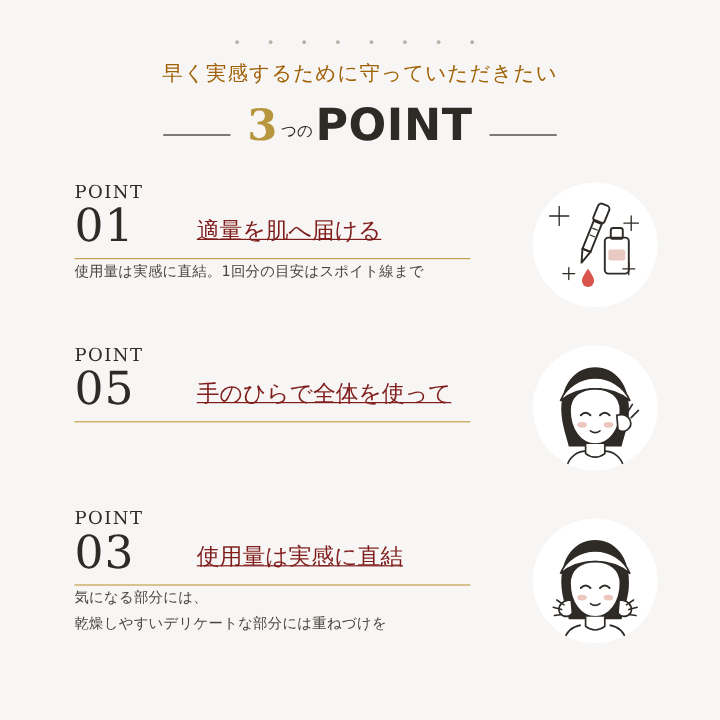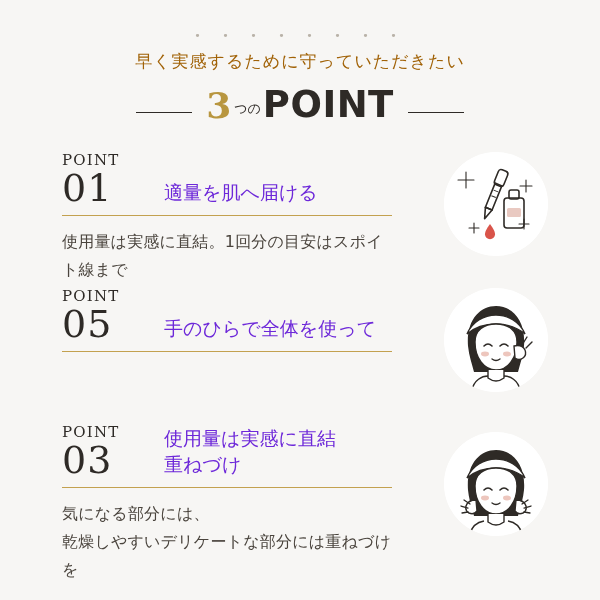--- a/index.html
+++ b/index.html
@@ -117,35 +117,35 @@
   }
   .point-num {
     font-size: 38px;
     font-family: "DejaVu Serif", "Liberation Serif", serif;
     color: #2e2a26;
     line-height: 1.05;
     letter-spacing: 1px;
   }
   .point-heading {
     font-size: 19px;
-    color: #6d28d9;
+    color: #7f1d1d;
     line-height: 1.35;
     padding-bottom: 3px;
     font-weight: 500;
+    text-decoration: underline;
   }
   .point-heading .l2 { display: block; }
   .point-rule {
     margin-top: 7px;
     width: 330px;
     height: 1px;
     background: #c3a14f;
   }
   .point-desc {
-    margin-top: 12px;
-    font-size: 16px;
+    font-size: 12px;
     color: #4a443d;
     line-height: 1.75;
     letter-spacing: 0.2px;
   }
 
   
   .circle {
     position: absolute;
     width: 104px;
     height: 104px;
@@ -258,21 +258,20 @@
 
   <div class="point" style="top:424px;">
     <div class="point-left">
       <div class="point-head">
         <div class="point-label-wrap">
           <div class="point-word">POINT</div>
           <div class="point-num">03</div>
         </div>
         <div class="point-heading">
           <span class="l1">使用量は実感に直結</span>
-          <span class="l2">重ねづけ</span>
         </div>
       </div>
       <div class="point-rule"></div>
       <div class="point-desc">
         <div>気になる部分には、</div>
         <div>乾燥しやすいデリケートな部分には重ねづけを</div>
       </div>
     </div>
 
     <div class="circle" style="top:8px;">

